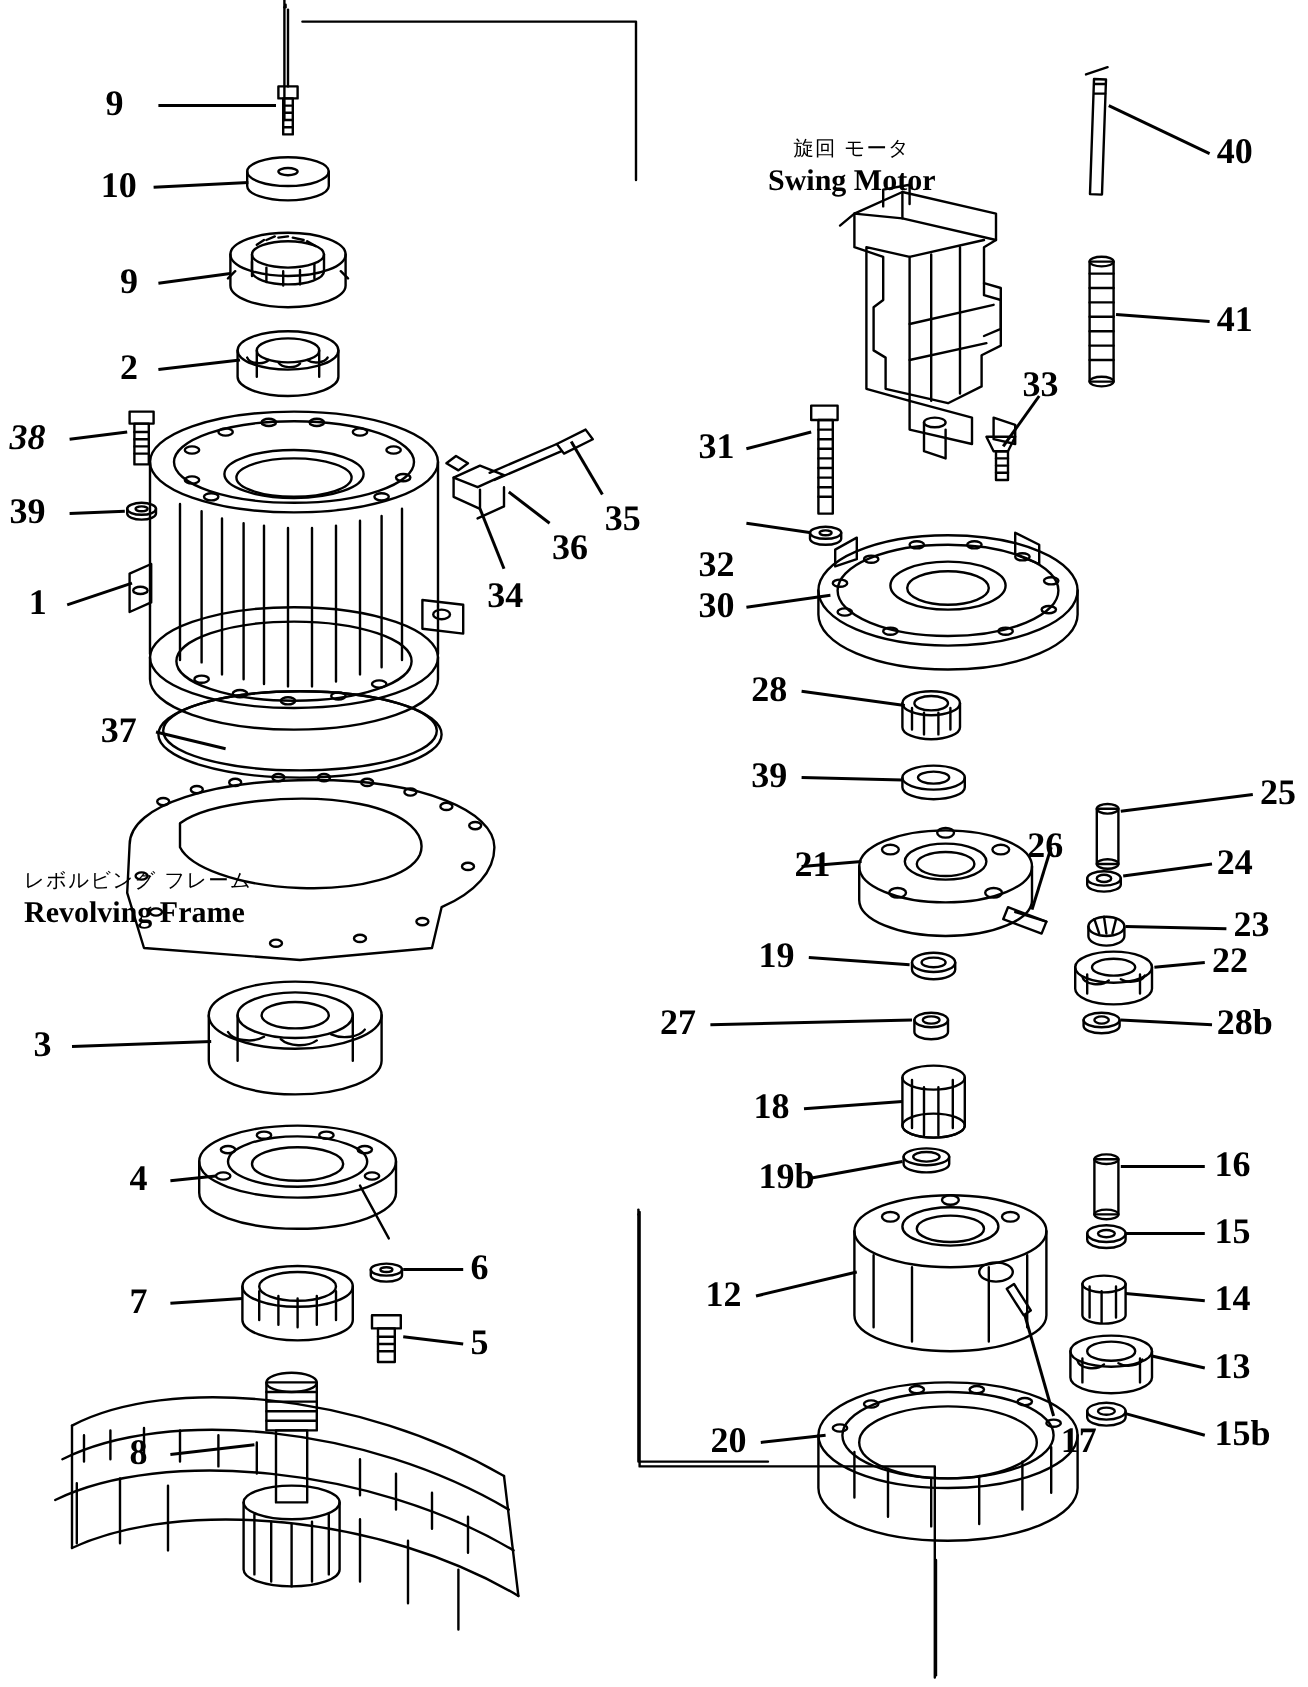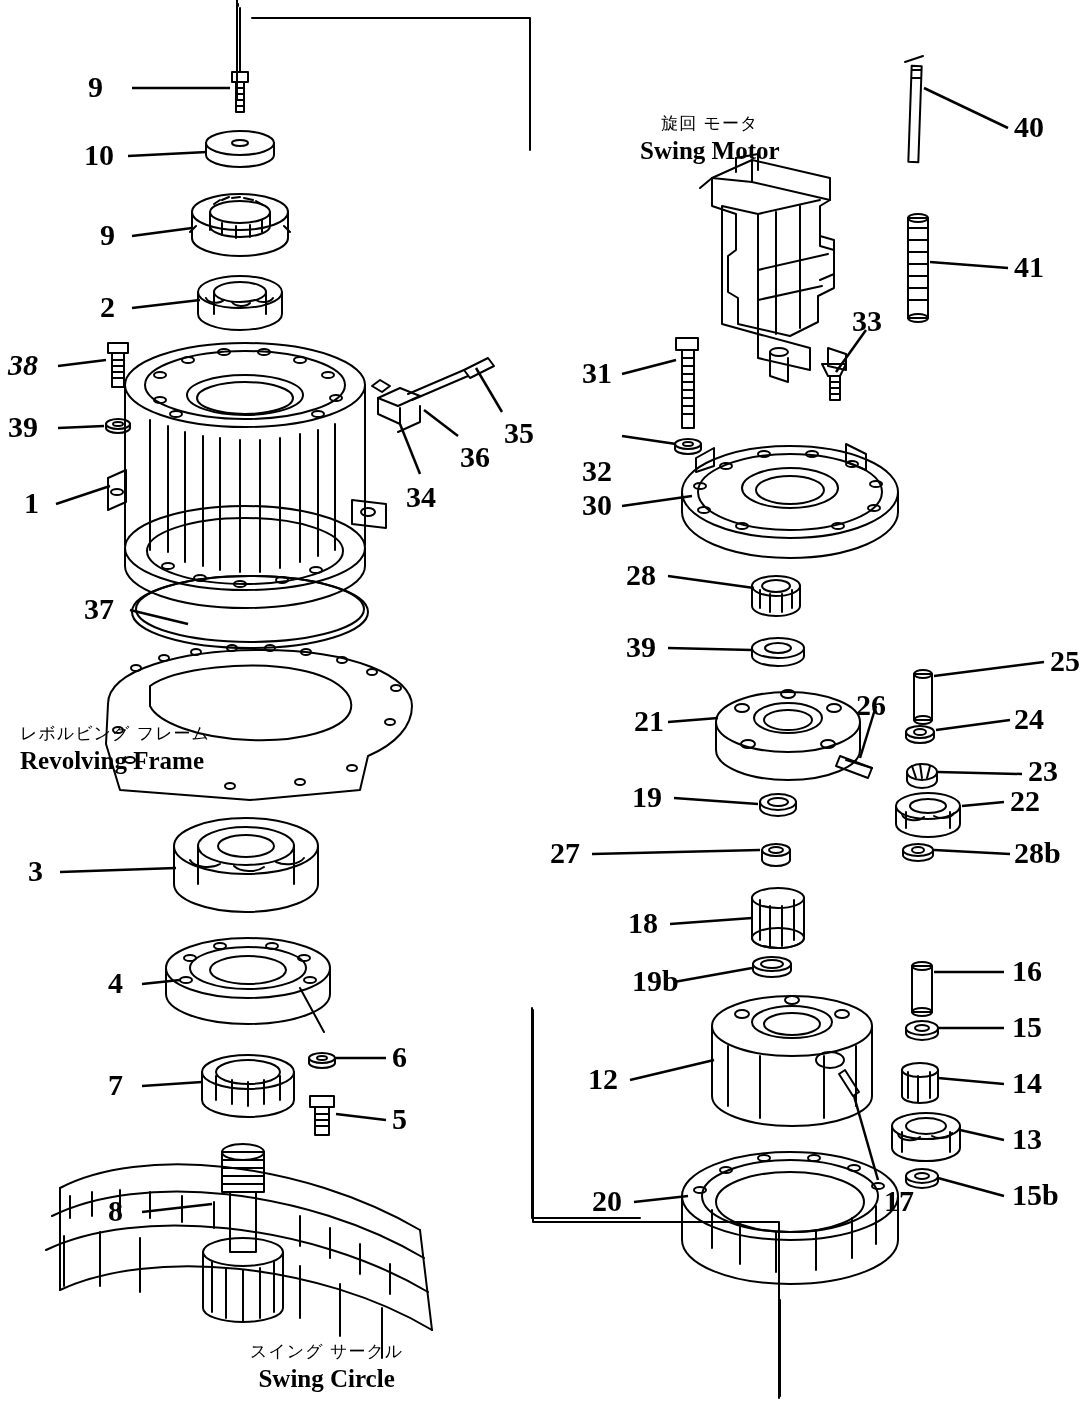--- a/index.html
+++ b/index.html
@@ -458,21 +458,21 @@
   <div class="callout" style="left:392px; top:1104px;">5</div>
   <div class="callout" style="left:108px; top:1196px;">8</div>
   <div class="callout" style="left:1014px;top:112px;">40</div>
   <div class="callout" style="left:1014px;top:252px;">41</div>
   <div class="callout" style="left:852px; top:306px;">33</div>
   <div class="callout" style="left:582px; top:358px;">31</div>
   <div class="callout" style="left:582px; top:420px;margin-top:36px;">32</div>
   <div class="callout" style="left:582px; top:490px;">30</div>
   <div class="callout" style="left:626px; top:560px;">28</div>
   <div class="callout" style="left:626px; top:632px;">39</div>
-  <div class="callout" style="left:634px; top:706px;">21</div>
+  <div class="callout" style="left:662px; top:706px;">21</div>
   <div class="callout" style="left:856px; top:690px;">26</div>
   <div class="callout" style="left:1050px;top:646px;">25</div>
   <div class="callout" style="left:1014px;top:704px;">24</div>
   <div class="callout" style="left:1028px;top:756px;">23</div>
   <div class="callout" style="left:1010px;top:786px;">22</div>
   <div class="callout" style="left:1014px;top:838px;">28b</div>
   <div class="callout" style="left:632px; top:782px;">19</div>
   <div class="callout" style="left:550px; top:838px;">27</div>
   <div class="callout" style="left:628px; top:908px;">18</div>
   <div class="callout" style="left:632px; top:966px;">19b</div>
@@ -488,18 +488,14 @@
   <div class="jp-label" style="left:20px; top:722px; text-align:left;">
     <span class="jp">レボルビング フレーム</span>
     <span class="en">Revolving Frame</span>
   </div>
 
   <div class="jp-label" style="left:640px; top:112px;">
     <span class="jp">旋回 モータ</span>
     <span class="en">Swing Motor</span>
   </div>
 
-  <div class="jp-label" style="left:250px; top:1340px;">
-    <span class="jp">スイング サークル</span>
-    <span class="en">Swing Circle</span>
-  </div>
 
 </div>
 
 </body></html>

